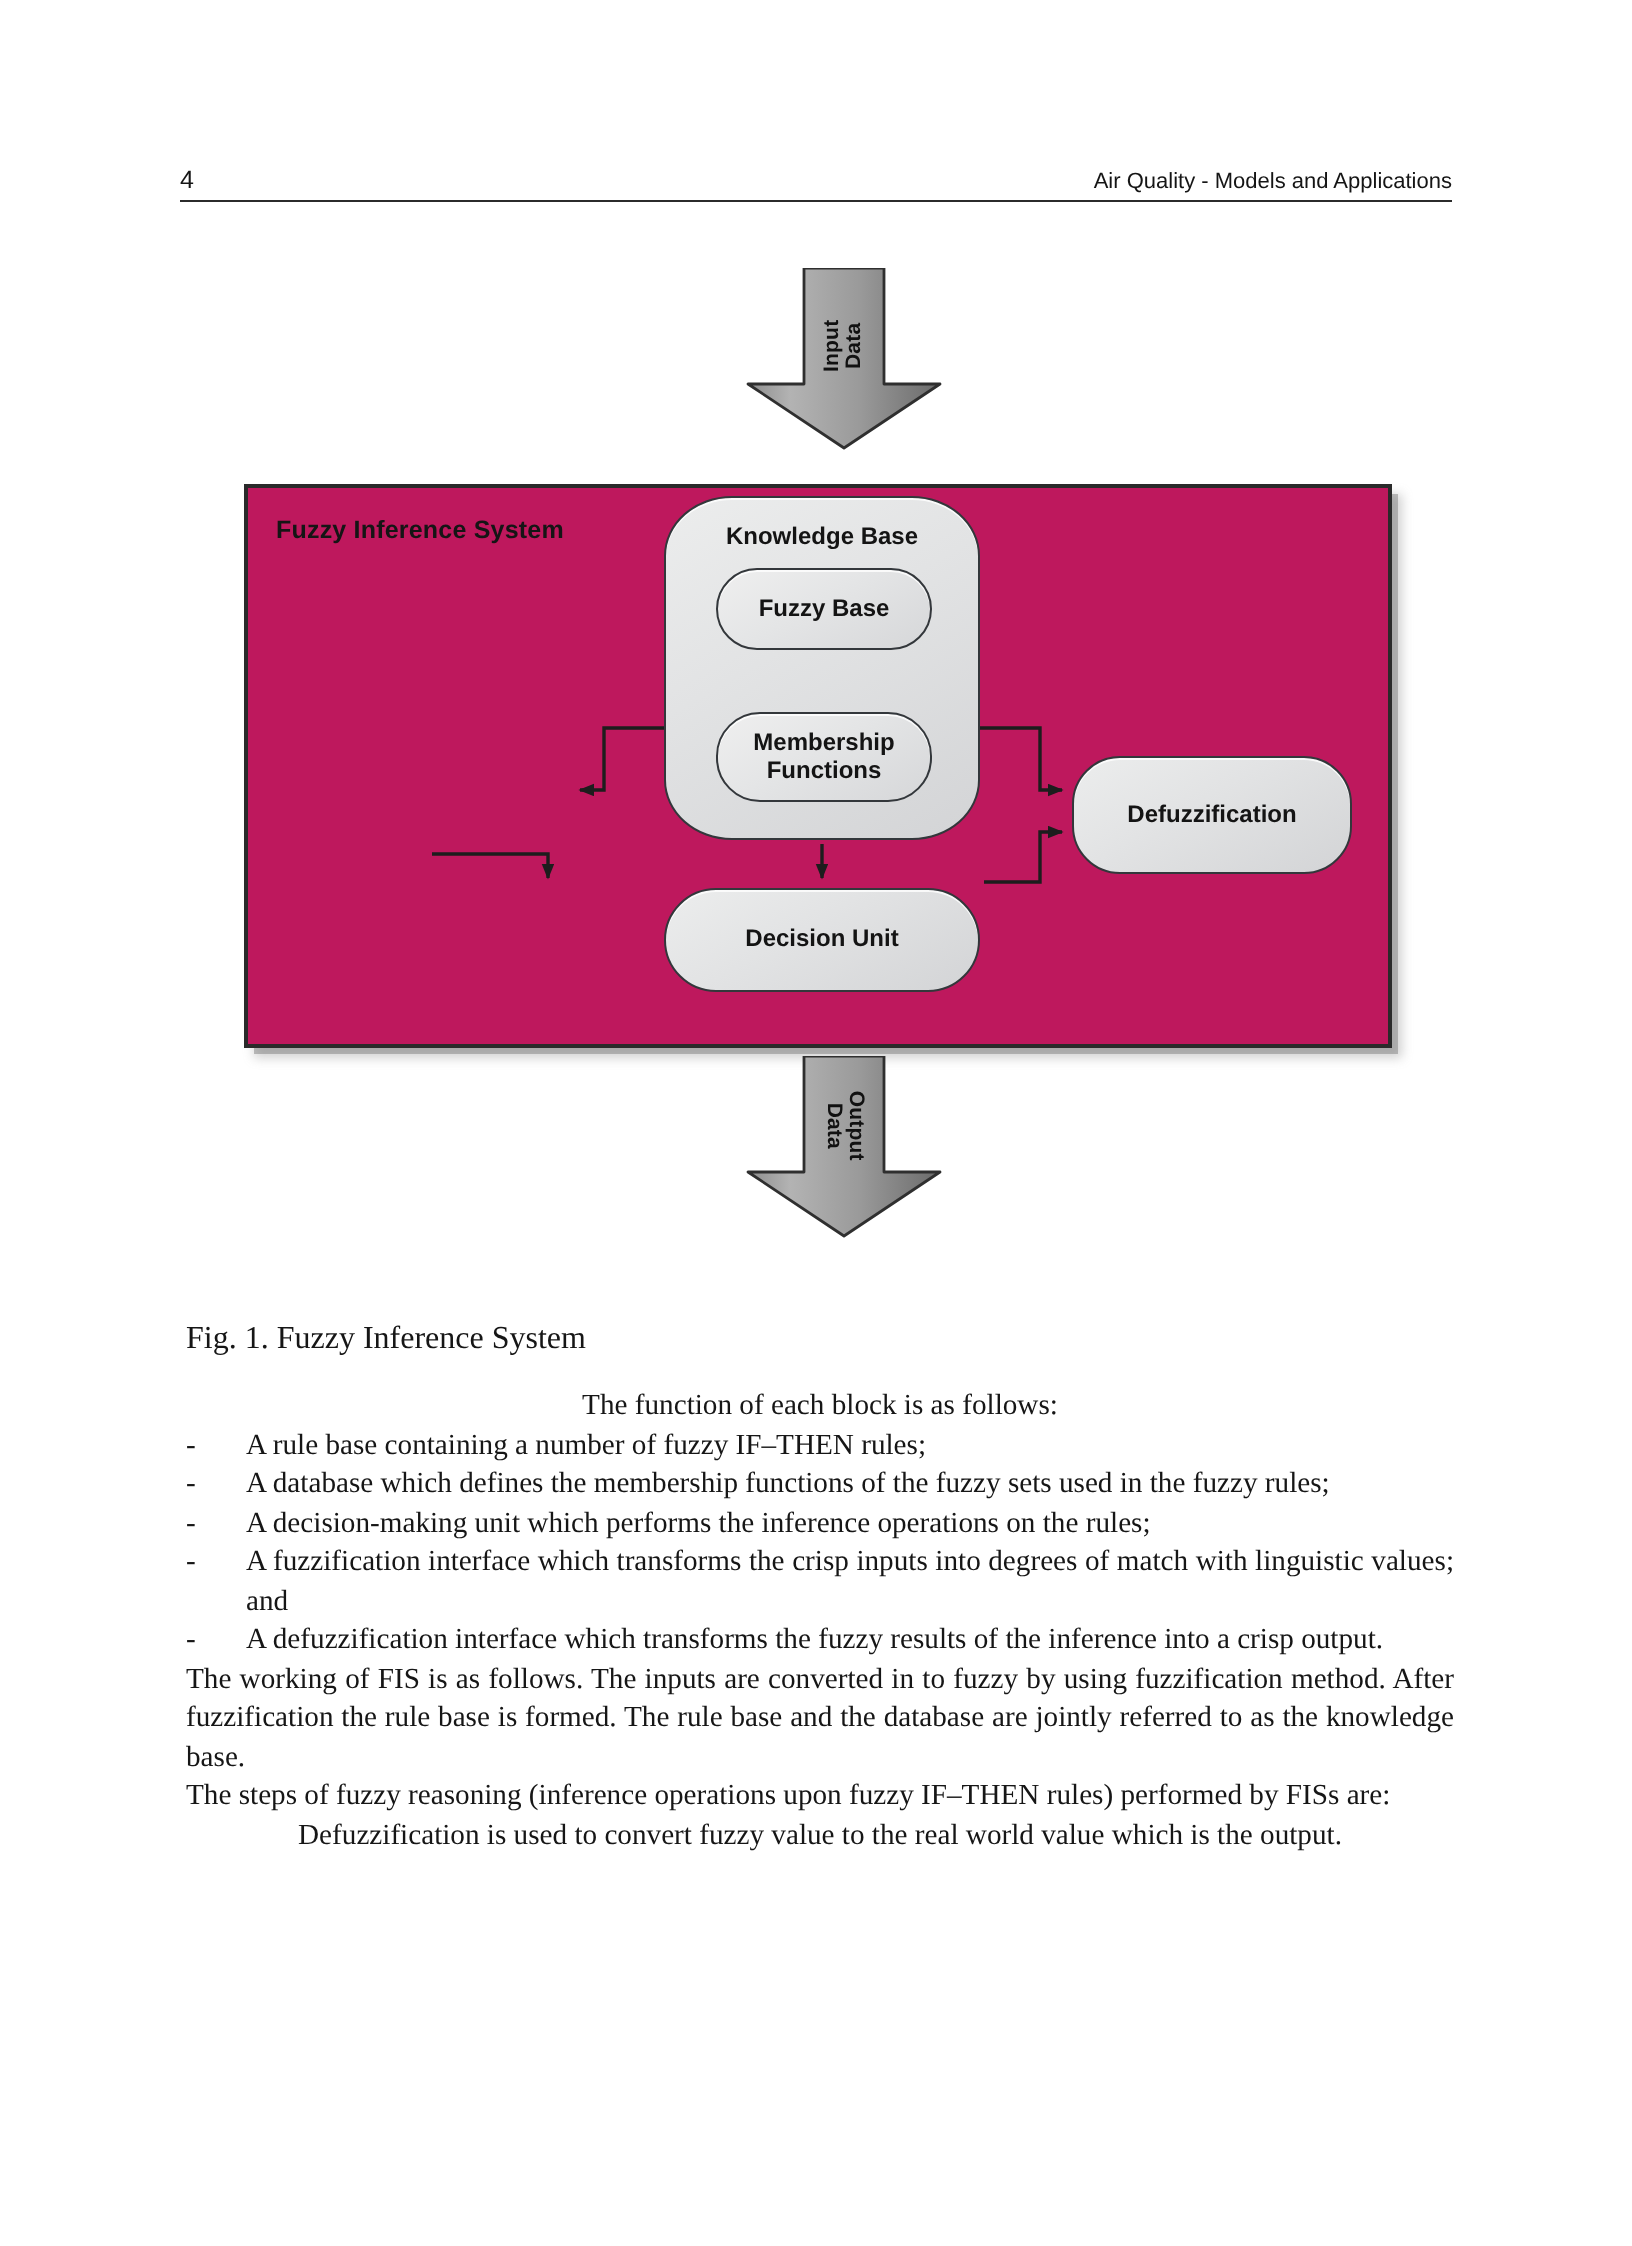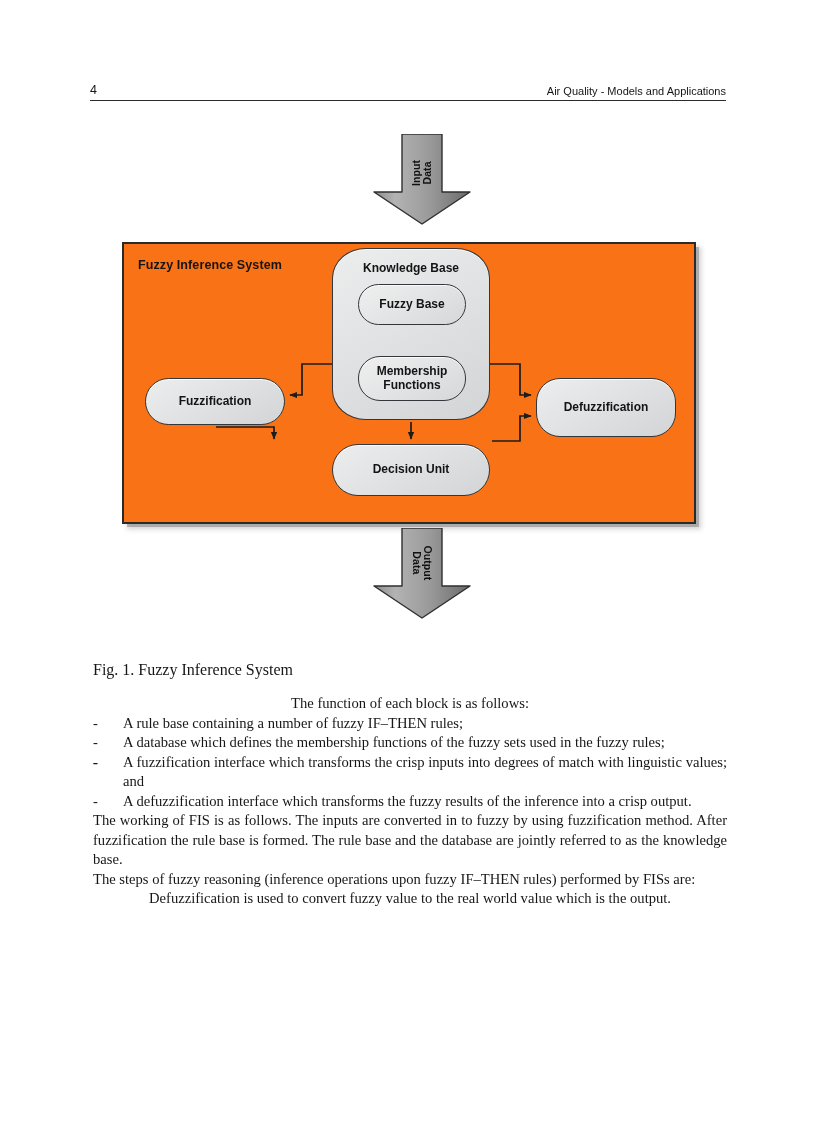--- a/index.html
+++ b/index.html
@@ -87,21 +87,21 @@
   #input-arrow  { left: 280px; top: 6px;  }
   #output-arrow { left: 280px; top: 400px; }
 
   
   .fis-frame {
     position: absolute;
     left: 32px;
     top: 114px;
     width: 574px;
     height: 282px;
-    background: #f97316;
+    background: #be185d;
     border: 2.2px solid #2a2a2a;
     box-shadow: 4px 4px 0 -1px rgba(120,120,120,0.45),
                 5px 5px 5px rgba(140,140,140,0.40);
     box-sizing: border-box;
   }
 
   .fis-title {
     position: absolute;
     left: 14px;
     top: 14px;
@@ -298,23 +298,20 @@
 
       <div class="node" id="node-fuzzy-rules">
         <span>Fuzzy Base</span>
       </div>
 
       <div class="node" id="node-membership-functions">
         <span>Membership
 Functions</span>
       </div>
 
-      <div class="node" id="node-fuzzification">
-        <span>Fuzzification</span>
-      </div>
 
       <div class="node" id="node-defuzzification">
         <span>Defuzzification</span>
       </div>
 
       <div class="node" id="node-decision-unit">
         <span>Decision Unit</span>
       </div>
     </div>
 
@@ -347,20 +344,21 @@
       <li class="bullet-item">
         <span class="dash">-</span>
         <span>A rule base containing a number of fuzzy IF–THEN rules;</span>
       </li>
       <li class="bullet-item">
         <span class="dash">-</span>
         <span>A database which defines the membership functions of the fuzzy sets used in the fuzzy rules;</span>
       </li>
       <li class="bullet-item">
         <span class="dash">-</span>
+        <span>A decision-making unit which performs the inference operations on the rules;</span>
       </li>
       <li class="bullet-item">
         <span class="dash">-</span>
         <span>A fuzzification interface which transforms the crisp inputs into degrees of match with linguistic values; and</span>
       </li>
       <li class="bullet-item">
         <span class="dash">-</span>
         <span>A defuzzification interface which transforms the fuzzy results of the inference into a crisp output.</span>
       </li>
     </ul>

